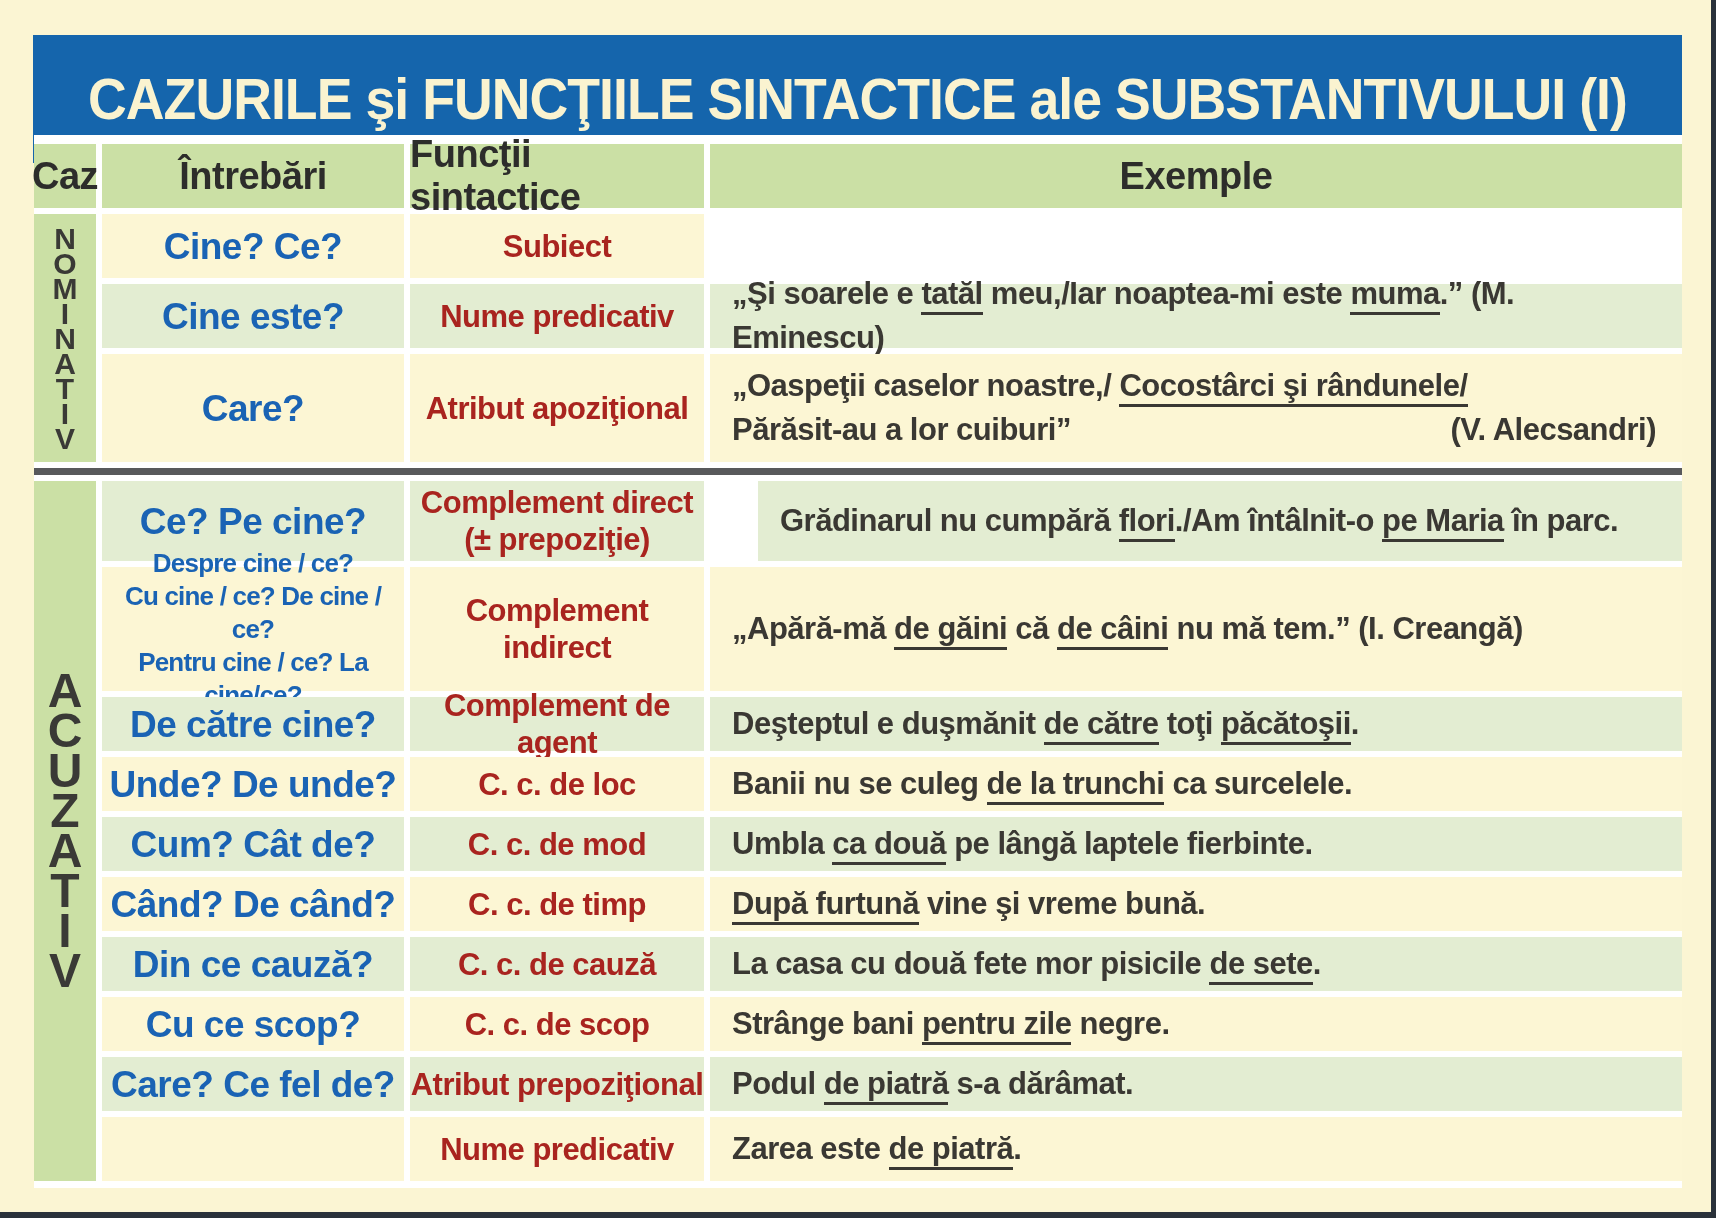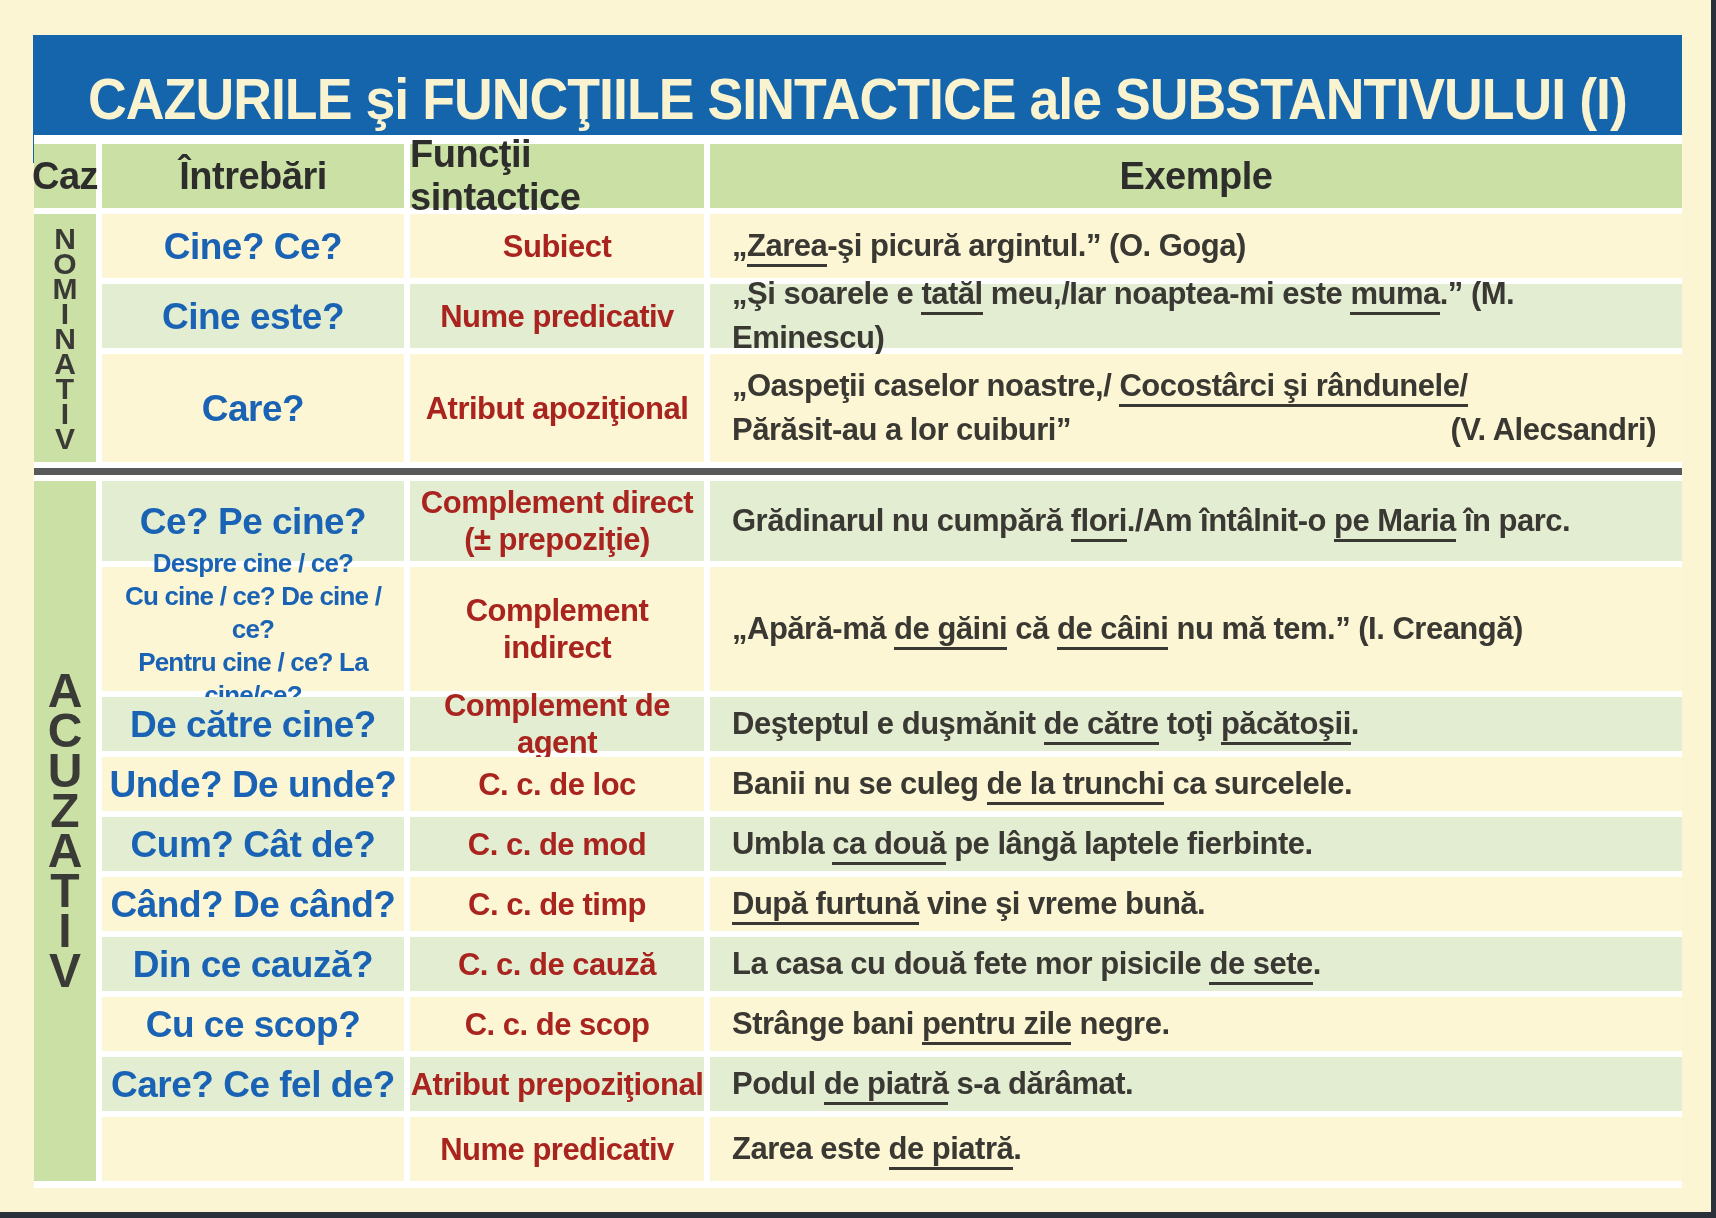--- a/index.html
+++ b/index.html
@@ -92,23 +92,20 @@
           <span>I</span>
           <span>V</span>
         </div>
 
     <div class="cell qcell cream" style="grid-area: 2 / 2;">
           <div>Cine? Ce?</div>
         </div>
         <div class="cell fcell cream" style="grid-area: 2 / 3;">
           <div>Subiect</div>
         </div>
-        <div class="cell ecell cream" style="grid-area: 2 / 4;">
-          <div class="ex-line"><span><span>„</span><span class="u">Zarea</span><span>-şi picură argintul.” (O. Goga)</span></span></div>
-        </div>
         <div class="cell qcell green" style="grid-area: 3 / 2;">
           <div>Cine este?</div>
         </div>
         <div class="cell fcell green" style="grid-area: 3 / 3;">
           <div>Nume predicativ</div>
         </div>
         <div class="cell ecell green" style="grid-area: 3 / 4;">
           <div class="ex-line"><span><span>„Şi soarele e </span><span class="u">tatăl</span><span> meu,/Iar noaptea-mi este </span><span class="u">muma</span><span>.” (M. Eminescu)</span></span></div>
         </div>
         <div class="cell qcell cream" style="grid-area: 4 / 2;">
@@ -124,21 +121,21 @@
             <span>(V. Alecsandri)</span>
           </div>
         </div>
         <div class="cell qcell green" style="grid-area: 6 / 2;">
           <div>Ce? Pe cine?</div>
         </div>
         <div class="cell fcell green" style="grid-area: 6 / 3;">
           <div>Complement direct</div>
           <div>(± prepoziţie)</div>
         </div>
-        <div class="cell ecell green" style="grid-area: 6 / 4;">
+        <div class="cell ecell green" style="grid-area: 6 / 4; margin-left: 48px;">
           <div class="ex-line"><span><span>Grădinarul nu cumpără </span><span class="u">flori</span><span>./Am întâlnit-o </span><span class="u">pe Maria</span><span> în parc.</span></span></div>
         </div>
         <div class="cell qcell cream small" style="grid-area: 7 / 2;">
           <div>Despre cine / ce?</div>
           <div>Cu cine / ce? De cine / ce?</div>
           <div>Pentru cine / ce? La cine/ce?</div>
         </div>
         <div class="cell fcell cream" style="grid-area: 7 / 3;">
           <div>Complement indirect</div>
         </div>

